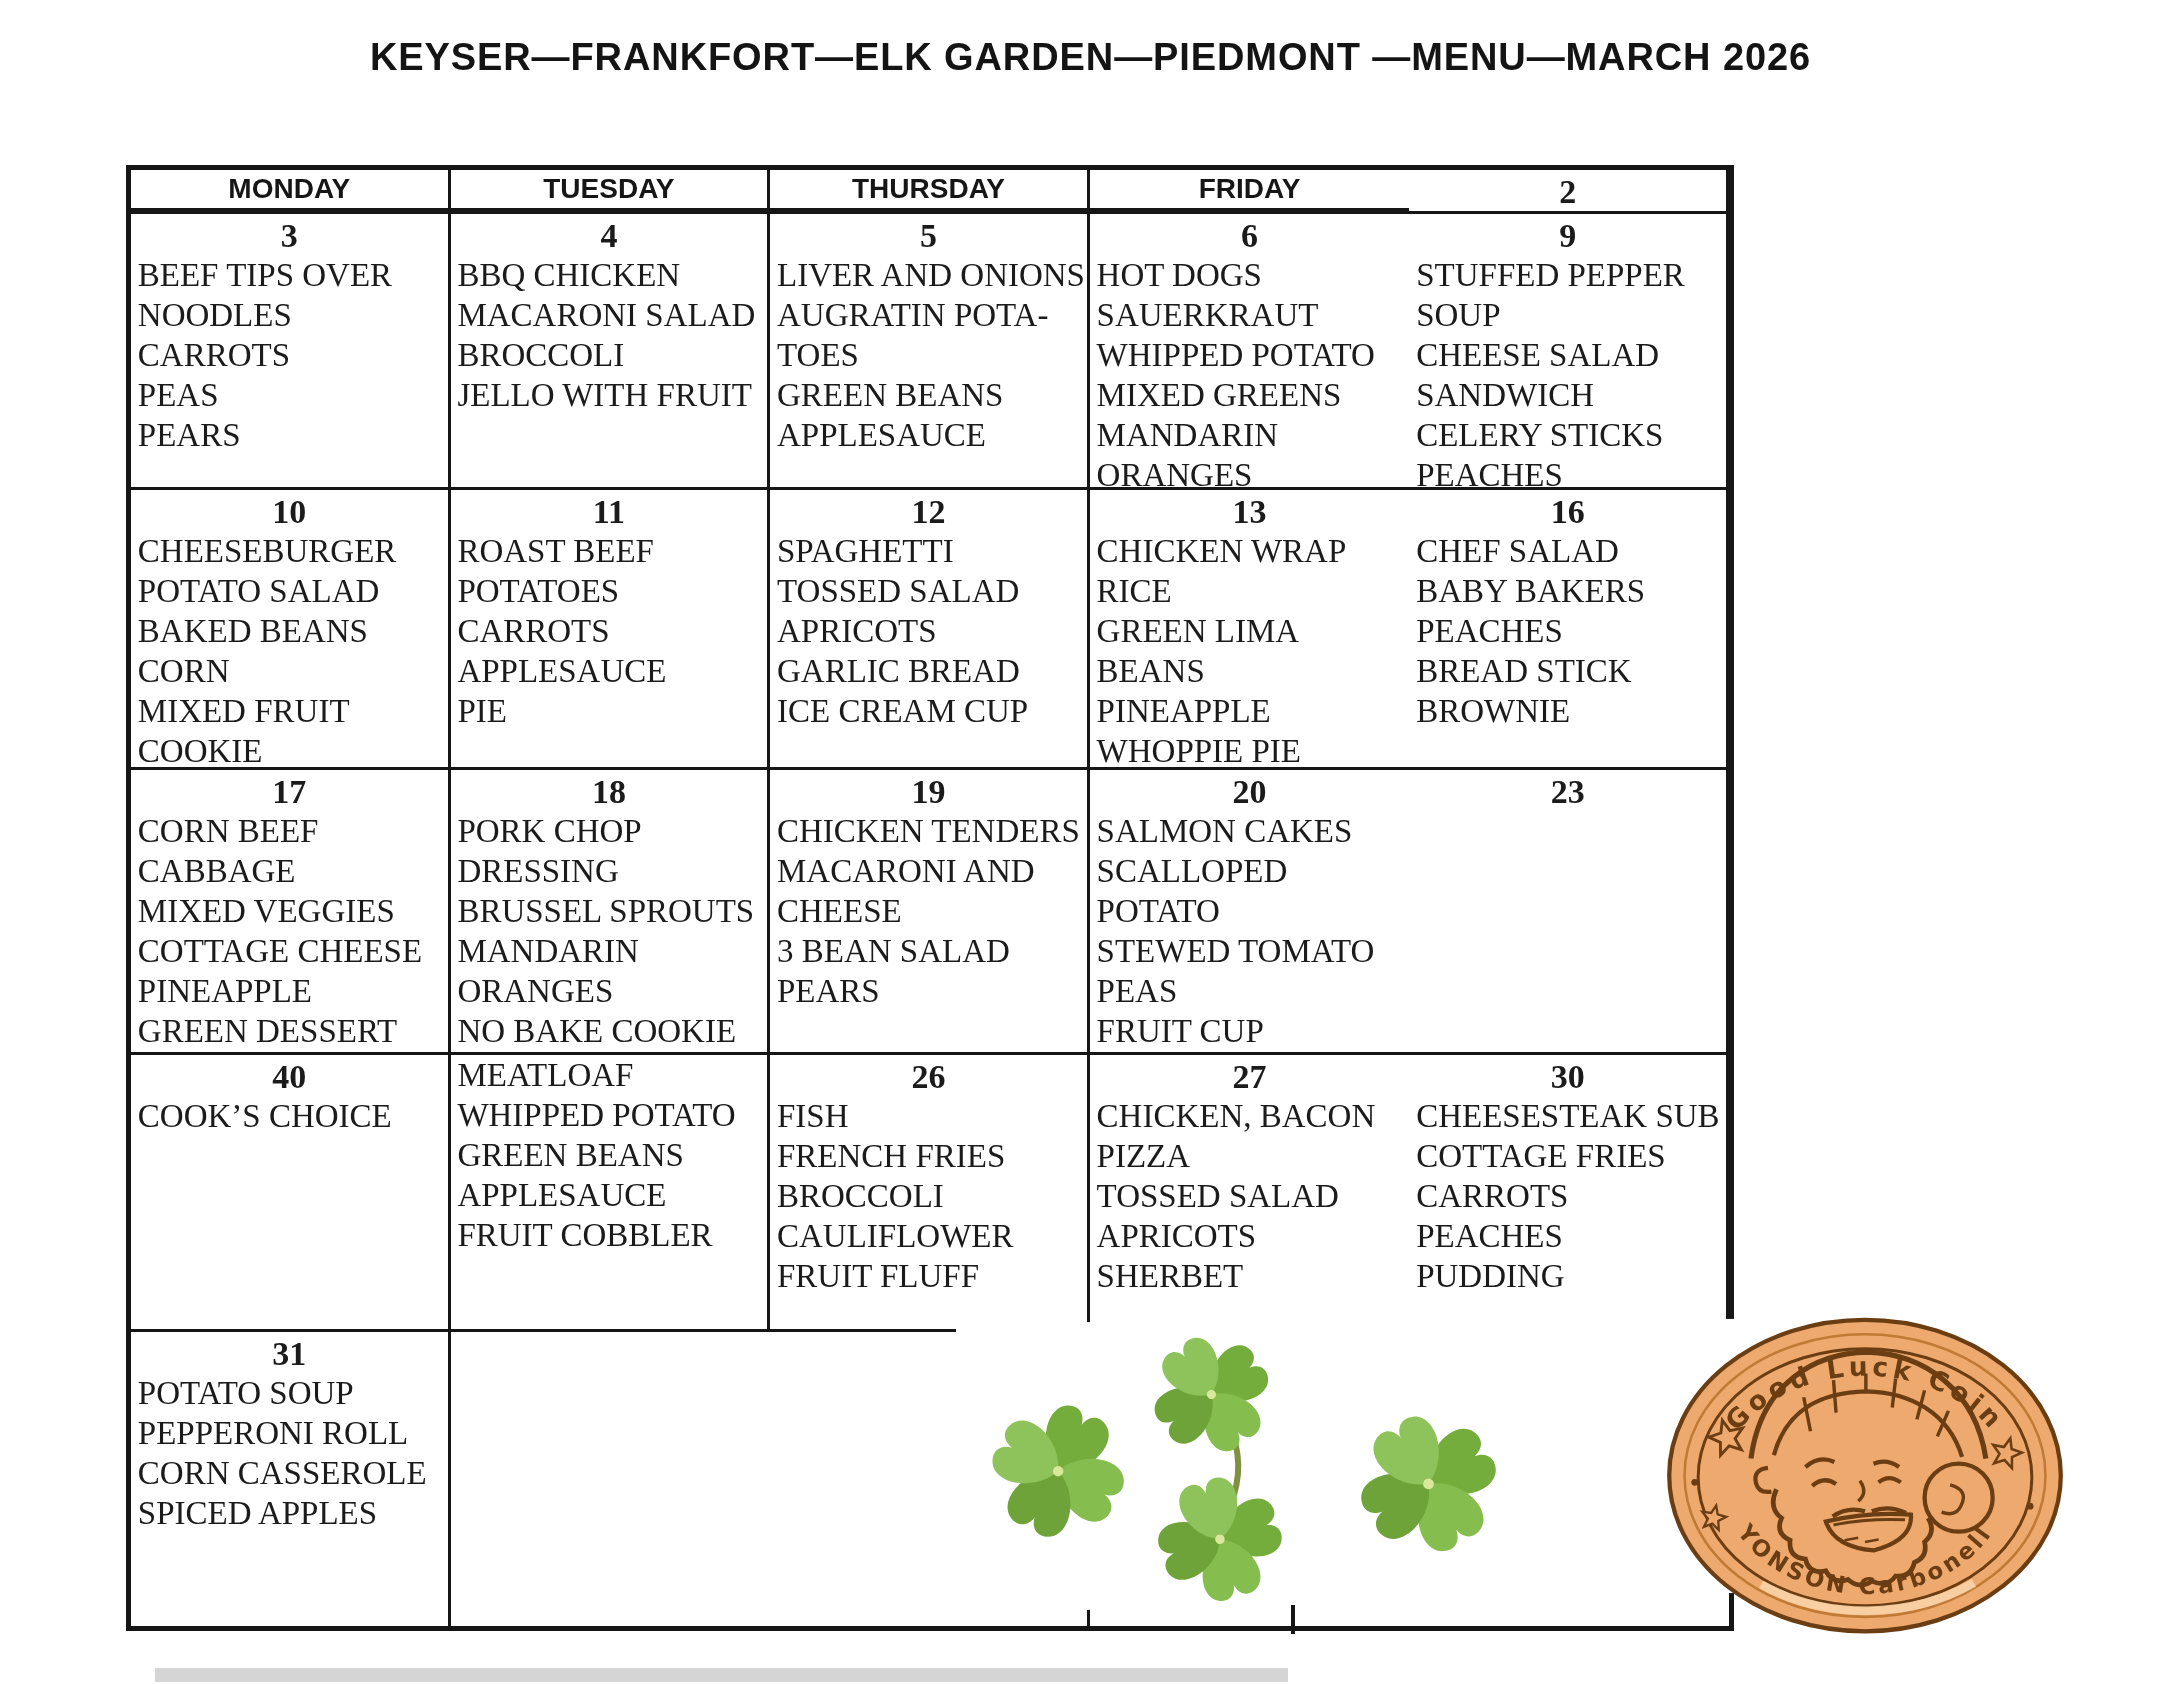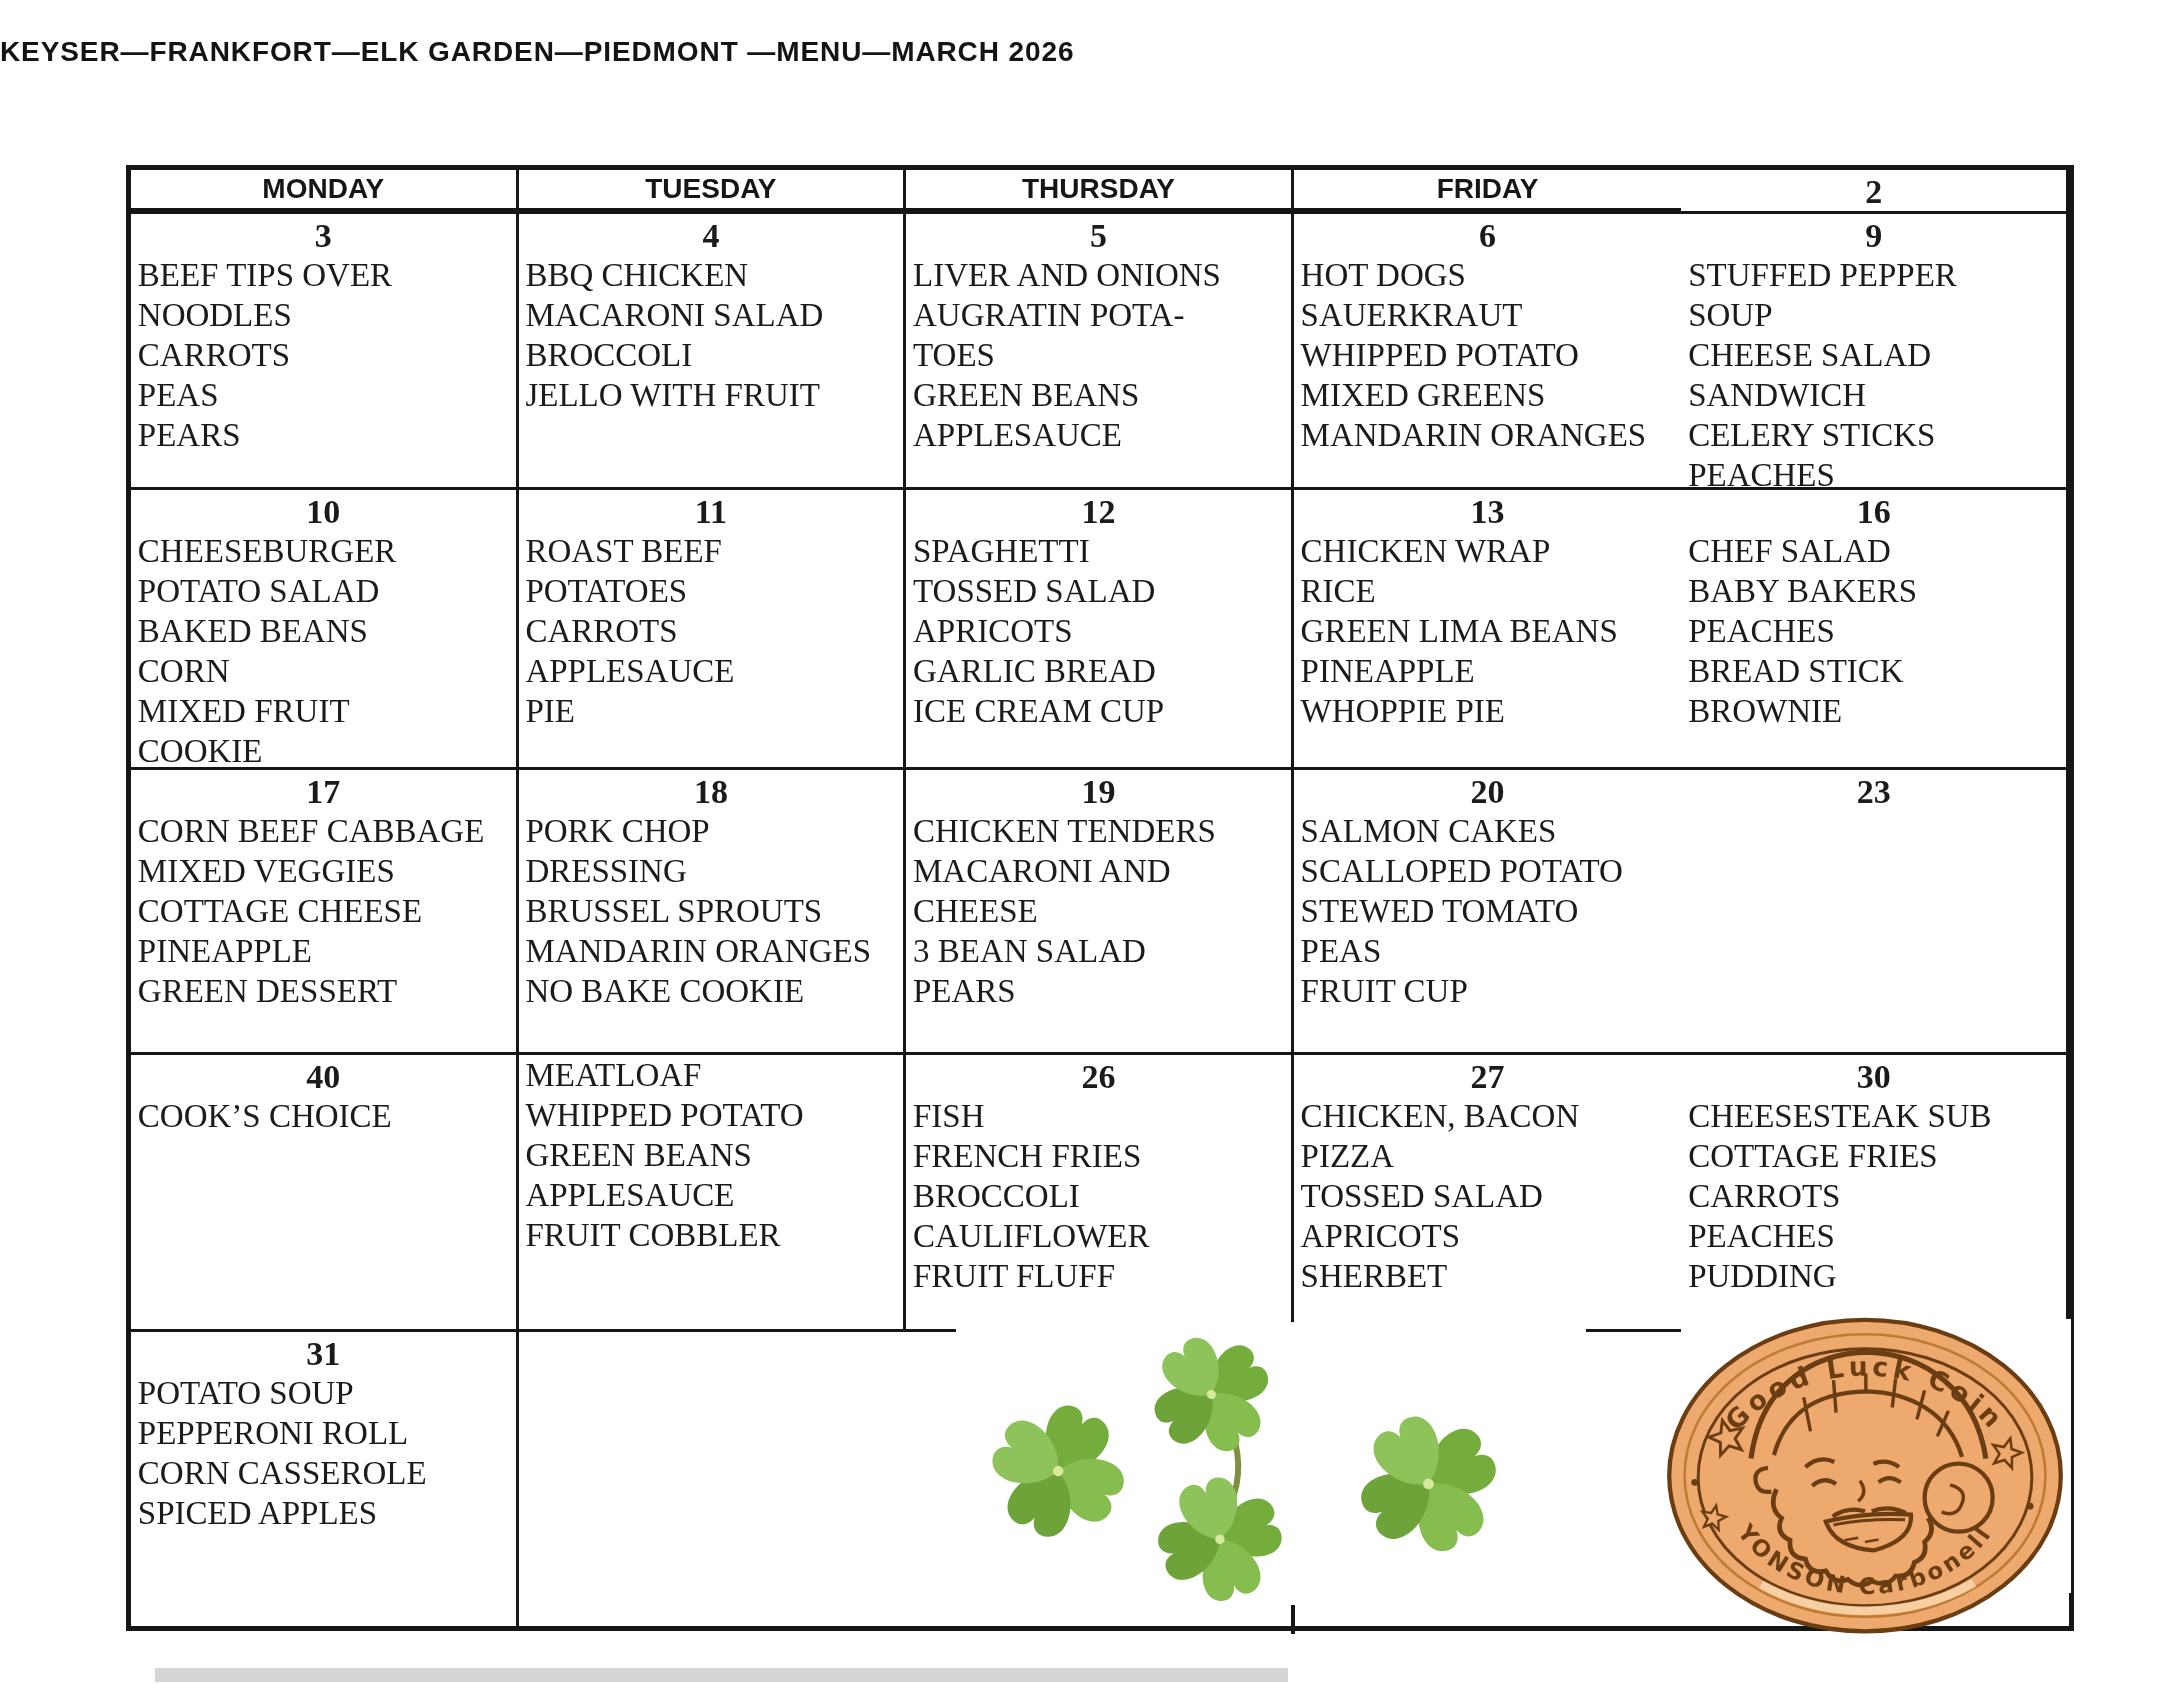--- a/index.html
+++ b/index.html
@@ -1,25 +1,25 @@
 <!DOCTYPE html>
 <html style="font-size:13.6px"><head>
 <meta charset="utf-8">
 <style>
   html,body{margin:0;padding:0}
   body{
     width:2181px;height:1685px;position:relative;overflow:hidden;
     background:#ffffff;font-family:"Liberation Sans",sans-serif;color:#161616;
   }
   .page-title{
-    position:absolute;top:36px;left:0;width:100%;
-    font-weight:bold;font-size:28px;letter-spacing:0.9px;color:#141414;
+    position:absolute;top:36px;left:0;width:100%;text-align:center;
+    font-weight:bold;font-size:38px;letter-spacing:0.9px;color:#141414;
   }
   .menu-table{
-    position:absolute;left:126px;top:165px;width:1948px;height:1466px;
+    position:absolute;left:126px;top:165px;width:1608px;height:1466px;
     border:5.1px solid #161616;box-sizing:border-box;background:#fff;
     display:grid;grid-template-columns:repeat(5,1fr);
     grid-template-rows:44px 276px 280px 285px 277px 1fr;
   }
   .c{border-right:3.4px solid #161616;border-bottom:3.4px solid #161616;
      box-sizing:border-box;overflow:hidden;position:relative;background:#fff}
   .nr{border-right:none}
   .bb0{border-bottom:none}
   .h{display:flex;align-items:center;justify-content:center;
      font-weight:bold;font-size:28px;letter-spacing:0;border-bottom:6px solid #161616}

